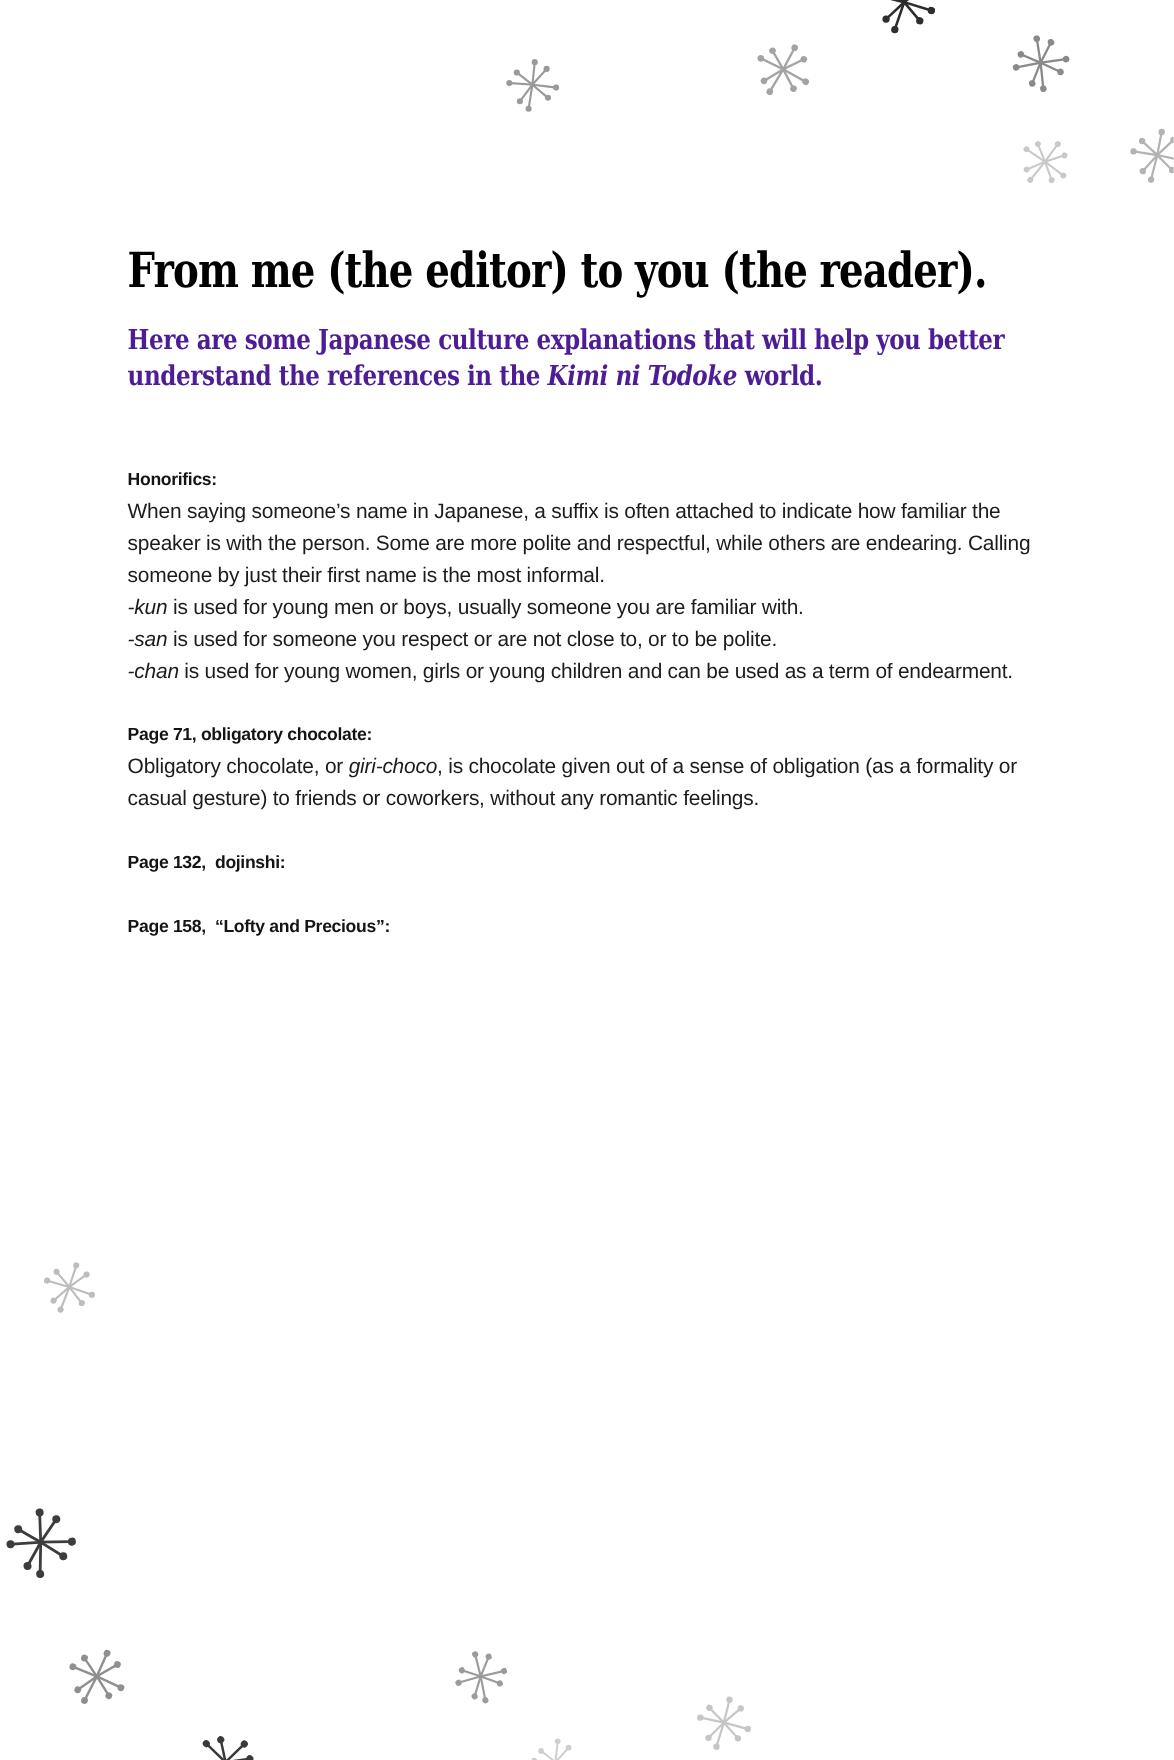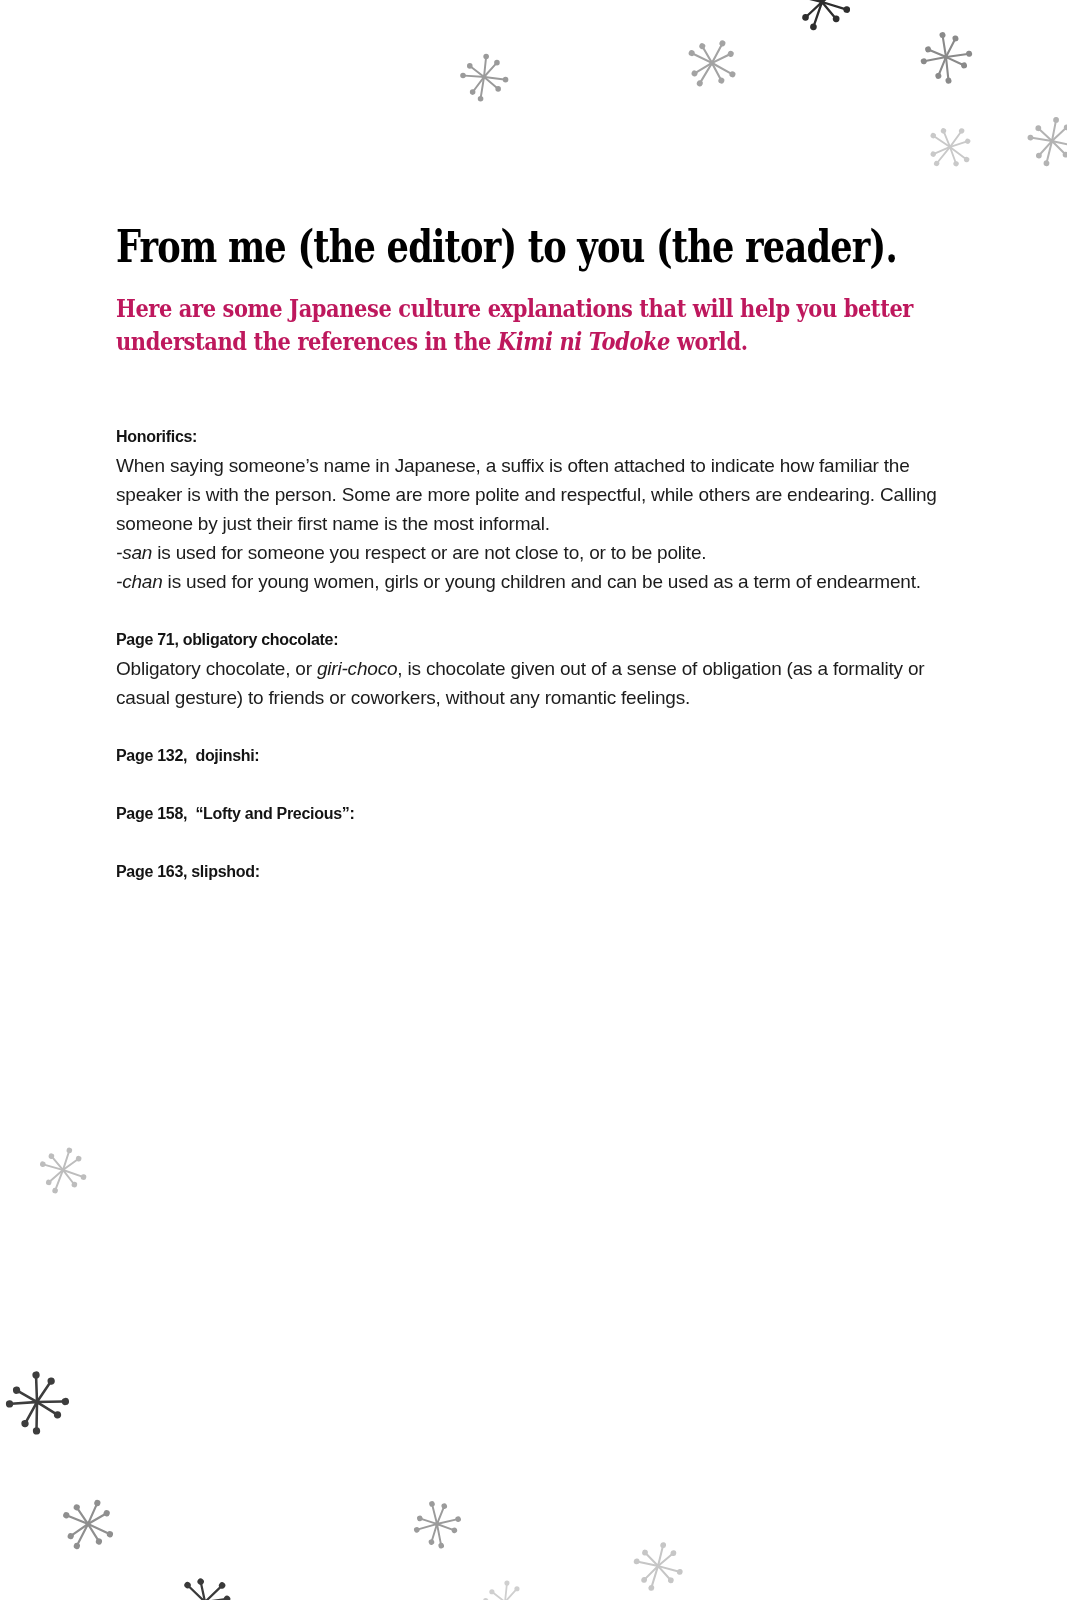--- a/index.html
+++ b/index.html
@@ -15,21 +15,21 @@
   .title{
     margin:0;
     font-family:"DejaVu Serif",serif;font-weight:700;
     font-size:44px;line-height:50px;letter-spacing:-1px;
     color:#000;white-space:nowrap;
     transform:scaleX(0.80);transform-origin:0 50%;
   }
   .intro{
     margin-top:20px;
     font-family:"DejaVu Serif",serif;font-weight:700;
-    font-size:25px;line-height:33px;color:#be185d;
+    font-size:25px;line-height:33px;color:#4c1d95;
   }
   .intro .line{
     display:block;white-space:nowrap;letter-spacing:-0.5px;
     transform:scaleX(0.84);transform-origin:0 50%;
   }
   .section{
     margin-top:29px;
     font-size:19px;line-height:29px;letter-spacing:-0.2px;color:#1c1c1c;
   }
   .section.first{margin-top:64px;}
@@ -285,20 +285,21 @@
 
   <div class="intro">
     <span class="line"><span>Here are some Japanese culture explanations that will help you better</span></span>
     <span class="line"><span>understand the references in the </span><i>Kimi ni Todoke</i><span> world.</span></span>
   </div>
 
   <div class="section first">
     <h2>Honorifics:</h2>
     <div>
         <p><span>When saying someone’s name in Japanese, a suffix is often attached to indicate how familiar the speaker is with the person. Some are more polite and respectful, while others are endearing. Calling someone by just their first name is the most informal.</span></p>
+        <p><i>-kun</i><span> is used for young men or boys, usually someone you are familiar with.</span></p>
         <p><i>-san</i><span> is used for someone you respect or are not close to, or to be polite.</span></p>
         <p><i>-chan</i><span> is used for young women, girls or young children and can be used as a term of endearment.</span></p>
       </div>
   </div>
 
 
   <div class="section">
     <h2>Page 71, obligatory chocolate:</h2>
     <div>
         <p><span>Obligatory chocolate, or </span><i>giri-choco</i><span>, is chocolate given out of a sense of obligation (as a formality or casual gesture) to friends or coworkers, without any romantic feelings.</span></p>
@@ -307,15 +308,14 @@
 
   <div class="section">
     <h2>Page 132,  dojinshi:</h2>
   </div>
 
   <div class="section">
     <h2>Page 158,  “Lofty and Precious”:</h2>
   </div>
 
   <div class="section">
-    <h2>Page 163, slipshod:</h2>
   </div>
 </div>
 
 </body></html>

